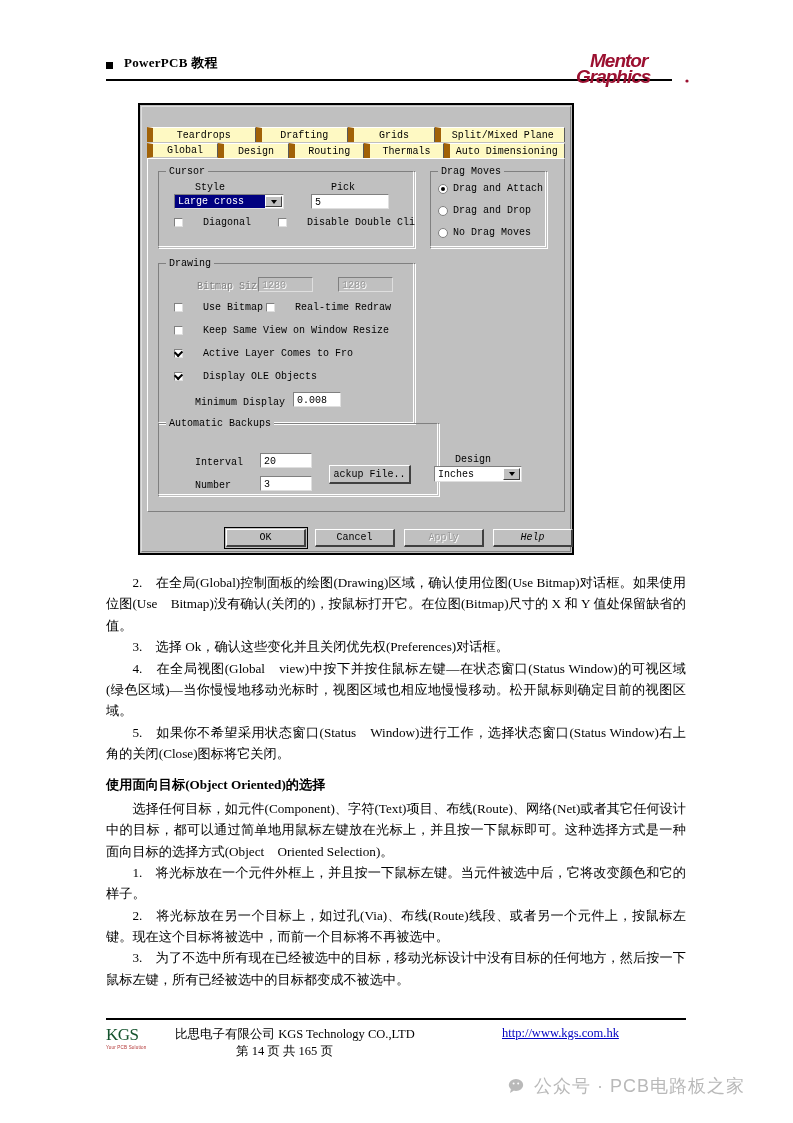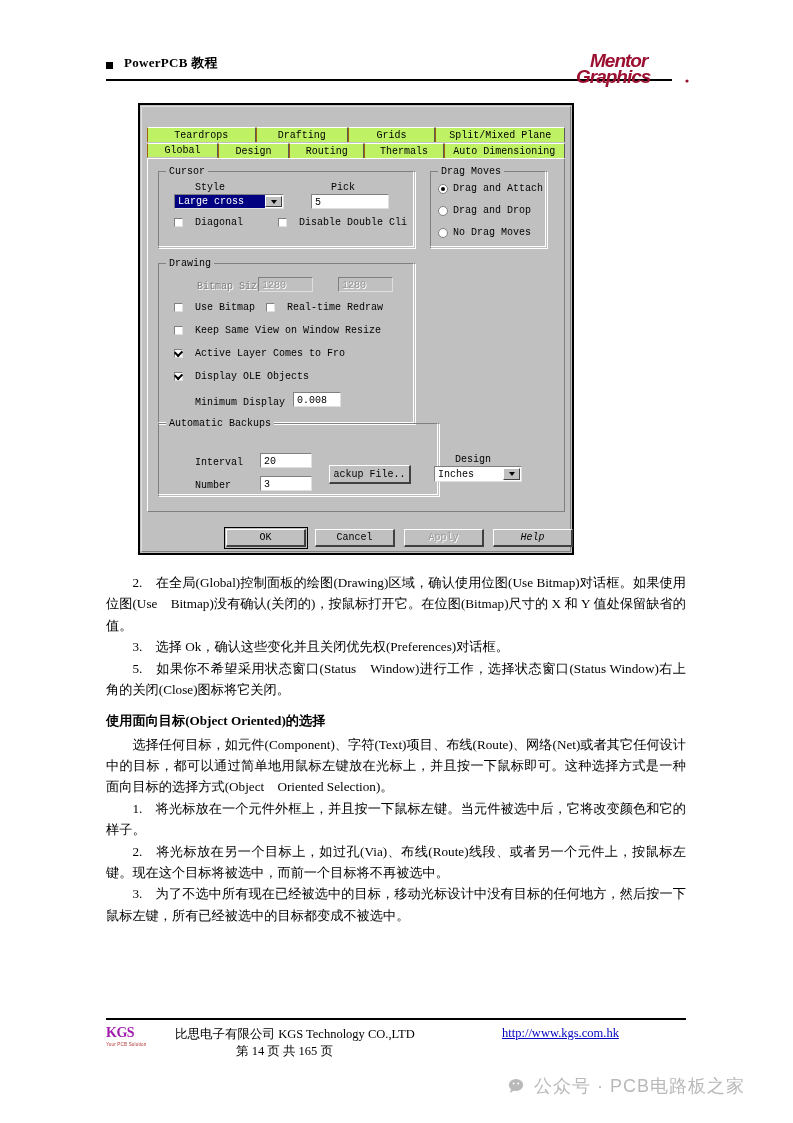--- a/index.html
+++ b/index.html
@@ -37,21 +37,21 @@
     display:flex;align-items:center;justify-content:center;
     font-family:"Liberation Mono",monospace;font-size:9px;line-height:1;color:#000;}
   .wbtn .g-min{display:block;width:6px;height:2px;background:#000;margin-top:5px;}
   .wbtn .g-max{display:block;width:8px;height:7px;border:1px solid #000;border-top-width:2px;}
   .wbtn .g-cls{font-weight:bold;font-size:10px;}
 
   
   .tabrows{position:absolute;left:7px;top:22px;right:7px;}
   .tabrow{display:flex;height:15px;}
   .tabrow.r2{margin-top:1px;}
-  .tab{background:#bef264;border-top:1px solid #fff;border-left:1px solid #a16207;
+  .tab{background:#fef9c3;border-top:1px solid #fff;border-left:6px solid #a16207;
     border-right:1px solid #5a5a5a;height:15px;display:flex;align-items:center;
     justify-content:center;box-sizing:border-box;font-size:10px;white-space:nowrap;
     font-family:"Liberation Mono",monospace;}
   .tab.active{border-bottom:1px solid #c0c0c0;}
 
   
   .panel{position:absolute;left:7px;top:53px;right:7px;bottom:41px;background:#c0c0c0;
     border-top:1px solid #fff;border-left:1px solid #fff;border-right:1px solid #808080;
     border-bottom:1px solid #808080;box-sizing:border-box;}
 
@@ -76,21 +76,21 @@
     border-right:1px solid #dfdfdf;border-bottom:1px solid #dfdfdf;box-sizing:border-box;display:flex;}
   .combo-val{flex:1 1 auto;display:flex;align-items:center;padding-left:3px;font-size:10px;
     font-family:"Liberation Mono",monospace;white-space:nowrap;overflow:hidden;}
   .combo-val.sel{background:#000080;color:#fff;}
   .combo-arrow{flex:0 0 auto;width:15px;margin:1px 1px 1px 0;background:#c0c0c0;
     border-top:1px solid #fff;border-left:1px solid #fff;border-right:1px solid #404040;
     border-bottom:1px solid #404040;display:flex;align-items:center;justify-content:center;}
   .combo-arrow i{display:block;width:0;height:0;border-left:3px solid transparent;
     border-right:3px solid transparent;border-top:4px solid #000;}
 
-  .cbrow{position:absolute;display:flex;align-items:center;gap:12px;font-size:10px;
+  .cbrow{position:absolute;display:flex;align-items:center;gap:20px;font-size:10px;
     font-family:"Liberation Mono",monospace;white-space:nowrap;}
   .cbox{width:9px;height:9px;background:#fff;flex:0 0 auto;
     border-top:1px solid #808080;border-left:1px solid #808080;
     border-right:1px solid #dfdfdf;border-bottom:1px solid #dfdfdf;
     display:flex;align-items:center;justify-content:center;box-sizing:border-box;}
   .cbox.on::after{content:"";display:block;width:7px;height:4px;border-left:2px solid #000;
     border-bottom:2px solid #000;transform:rotate(-45deg) translate(1px,-1px);}
 
   .rbrow{position:absolute;display:flex;align-items:center;gap:5px;font-size:10px;
     font-family:"Liberation Mono",monospace;white-space:nowrap;}
@@ -111,22 +111,22 @@
   .doc{position:absolute;left:106px;top:572px;width:580px;
     font-family:"Liberation Serif",serif;font-size:13.2px;color:#000;line-height:1.62;
     text-align:justify;}
   .doc p{margin:0;}
   .doc p.ind{text-indent:2em;}
   .doc h3{margin:10px 0 2px 0;font-size:13.2px;font-weight:bold;}
 
   
   .foot-rule{position:absolute;left:106px;top:1018px;width:580px;height:2px;background:#000;}
   .kgs{position:absolute;left:106px;top:1026px;width:62px;height:30px;}
-  .kgs .kgs-main{font-family:"Liberation Serif",serif;font-weight:bold;font-size:14px;
-    color:#a21caf;letter-spacing:-.5px;line-height:1;}
+  .kgs .kgs-main{font-family:"Liberation Serif",serif;font-weight:normal;font-size:17px;
+    color:#14532d;letter-spacing:-.5px;line-height:1;}
   .kgs .kgs-sub{font-family:"Liberation Sans",sans-serif;font-size:4.5px;color:#b03030;
     letter-spacing:.2px;margin-top:2px;white-space:nowrap;}
   .foot-co{position:absolute;left:175px;top:1026px;font-family:Liberation Serif, serif;
     font-size:12.5px;color:#000;white-space:nowrap;}
   .foot-pg{position:absolute;left:236px;top:1043px;font-family:"Liberation Serif",serif;
     font-size:12.5px;color:#000;white-space:nowrap;}
   .foot-url{position:absolute;left:502px;top:1026px;font-family:"Liberation Serif",serif;
     font-size:12.5px;color:#0000c0;text-decoration:underline;white-space:nowrap;}
 
   
@@ -265,20 +265,21 @@
       <div class="btn default" style="left:79px;top:0;width:80px;height:18px;">OK</div>
       <div class="btn" style="left:168px;top:0;width:80px;height:18px;">Cancel</div>
       <div class="btn disabled" style="left:257px;top:0;width:80px;height:18px;">Apply</div>
       <div class="btn" style="left:346px;top:0;width:80px;height:18px;font-style:italic;">Help</div>
     </div>
   </div>
 
   <div class="doc">
     <p class="ind">2.　在全局(Global)控制面板的绘图(Drawing)区域，确认使用位图(Use Bitmap)对话框。如果使用位图(Use　Bitmap)没有确认(关闭的)，按鼠标打开它。在位图(Bitmap)尺寸的 X 和 Y 值处保留缺省的值。</p>
     <p class="ind">3.　选择 Ok，确认这些变化并且关闭优先权(Preferences)对话框。</p>
+    <p class="ind">4.　在全局视图(Global　view)中按下并按住鼠标左键—在状态窗口(Status Window)的可视区域(绿色区域)—当你慢慢地移动光标时，视图区域也相应地慢慢移动。松开鼠标则确定目前的视图区域。</p>
     <p class="ind">5.　如果你不希望采用状态窗口(Status　Window)进行工作，选择状态窗口(Status Window)右上角的关闭(Close)图标将它关闭。</p>
     <h3>使用面向目标(Object Oriented)的选择</h3>
     <p class="ind">选择任何目标，如元件(Component)、字符(Text)项目、布线(Route)、网络(Net)或者其它任何设计中的目标，都可以通过简单地用鼠标左键放在光标上，并且按一下鼠标即可。这种选择方式是一种面向目标的选择方式(Object　Oriented Selection)。</p>
     <p class="ind">1.　将光标放在一个元件外框上，并且按一下鼠标左键。当元件被选中后，它将改变颜色和它的样子。</p>
     <p class="ind">2.　将光标放在另一个目标上，如过孔(Via)、布线(Route)线段、或者另一个元件上，按鼠标左键。现在这个目标将被选中，而前一个目标将不再被选中。</p>
     <p class="ind">3.　为了不选中所有现在已经被选中的目标，移动光标设计中没有目标的任何地方，然后按一下鼠标左键，所有已经被选中的目标都变成不被选中。</p>
   </div>
 
   <div class="foot-rule"></div>
   <div class="kgs">

